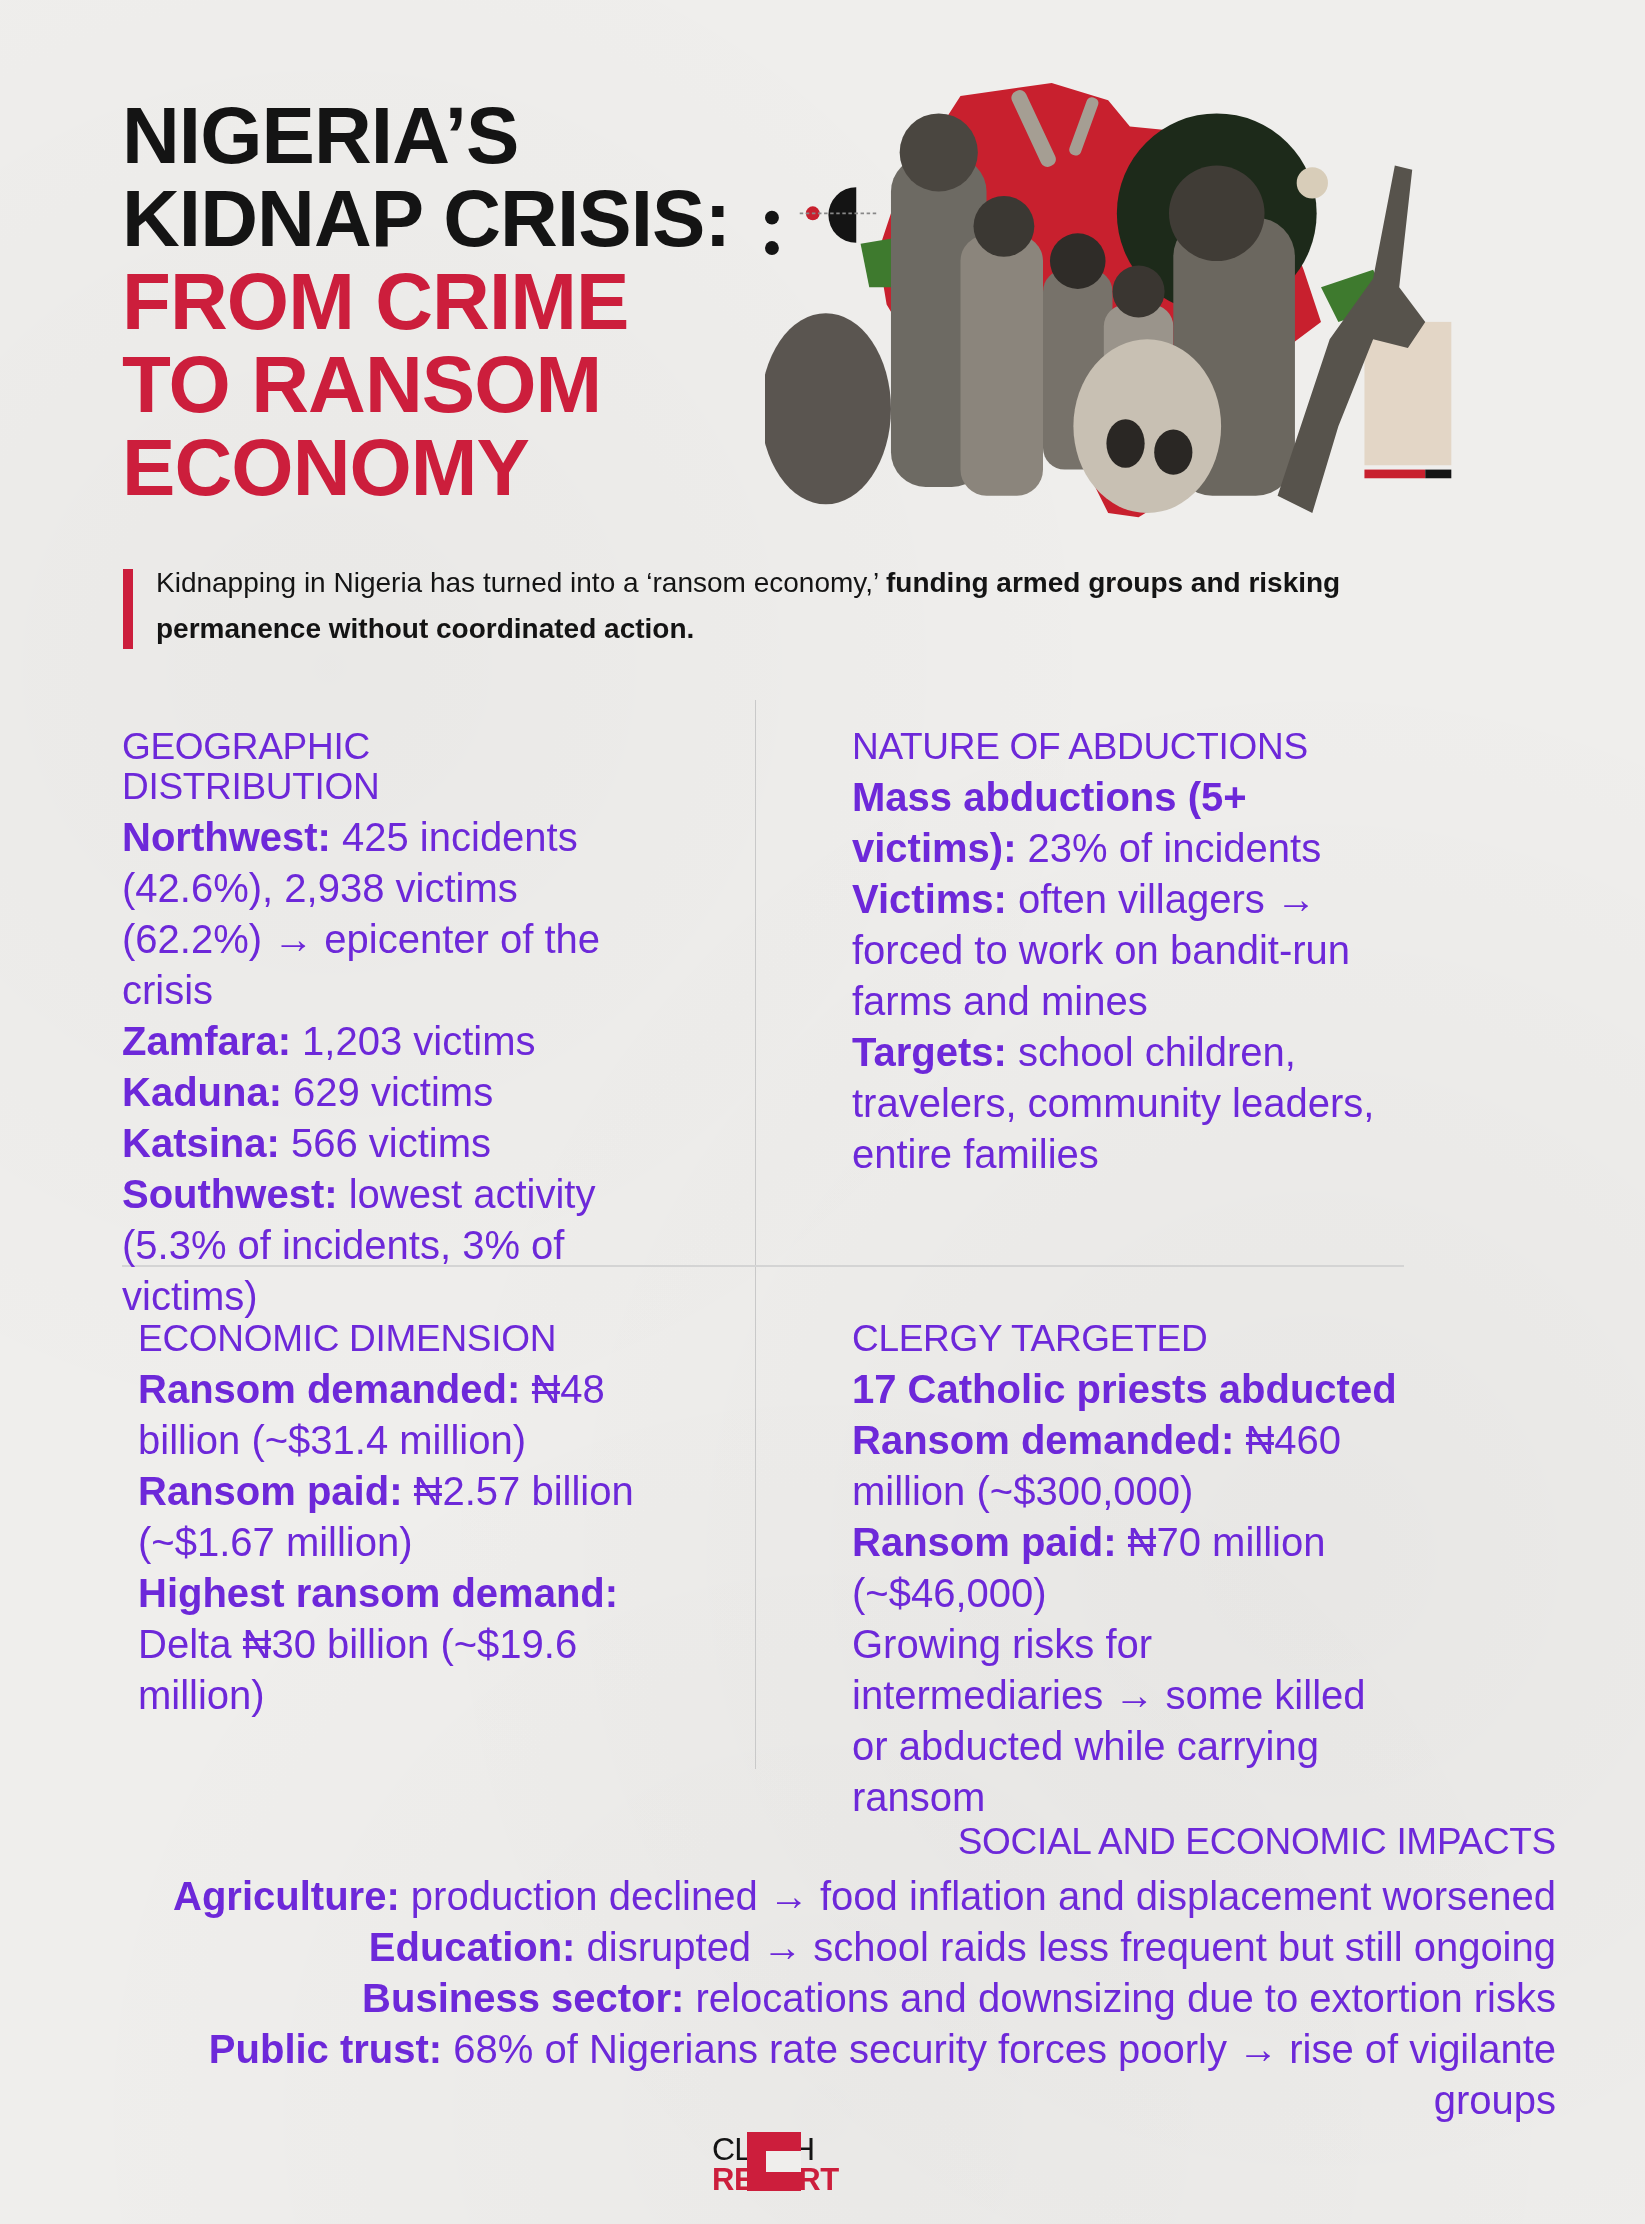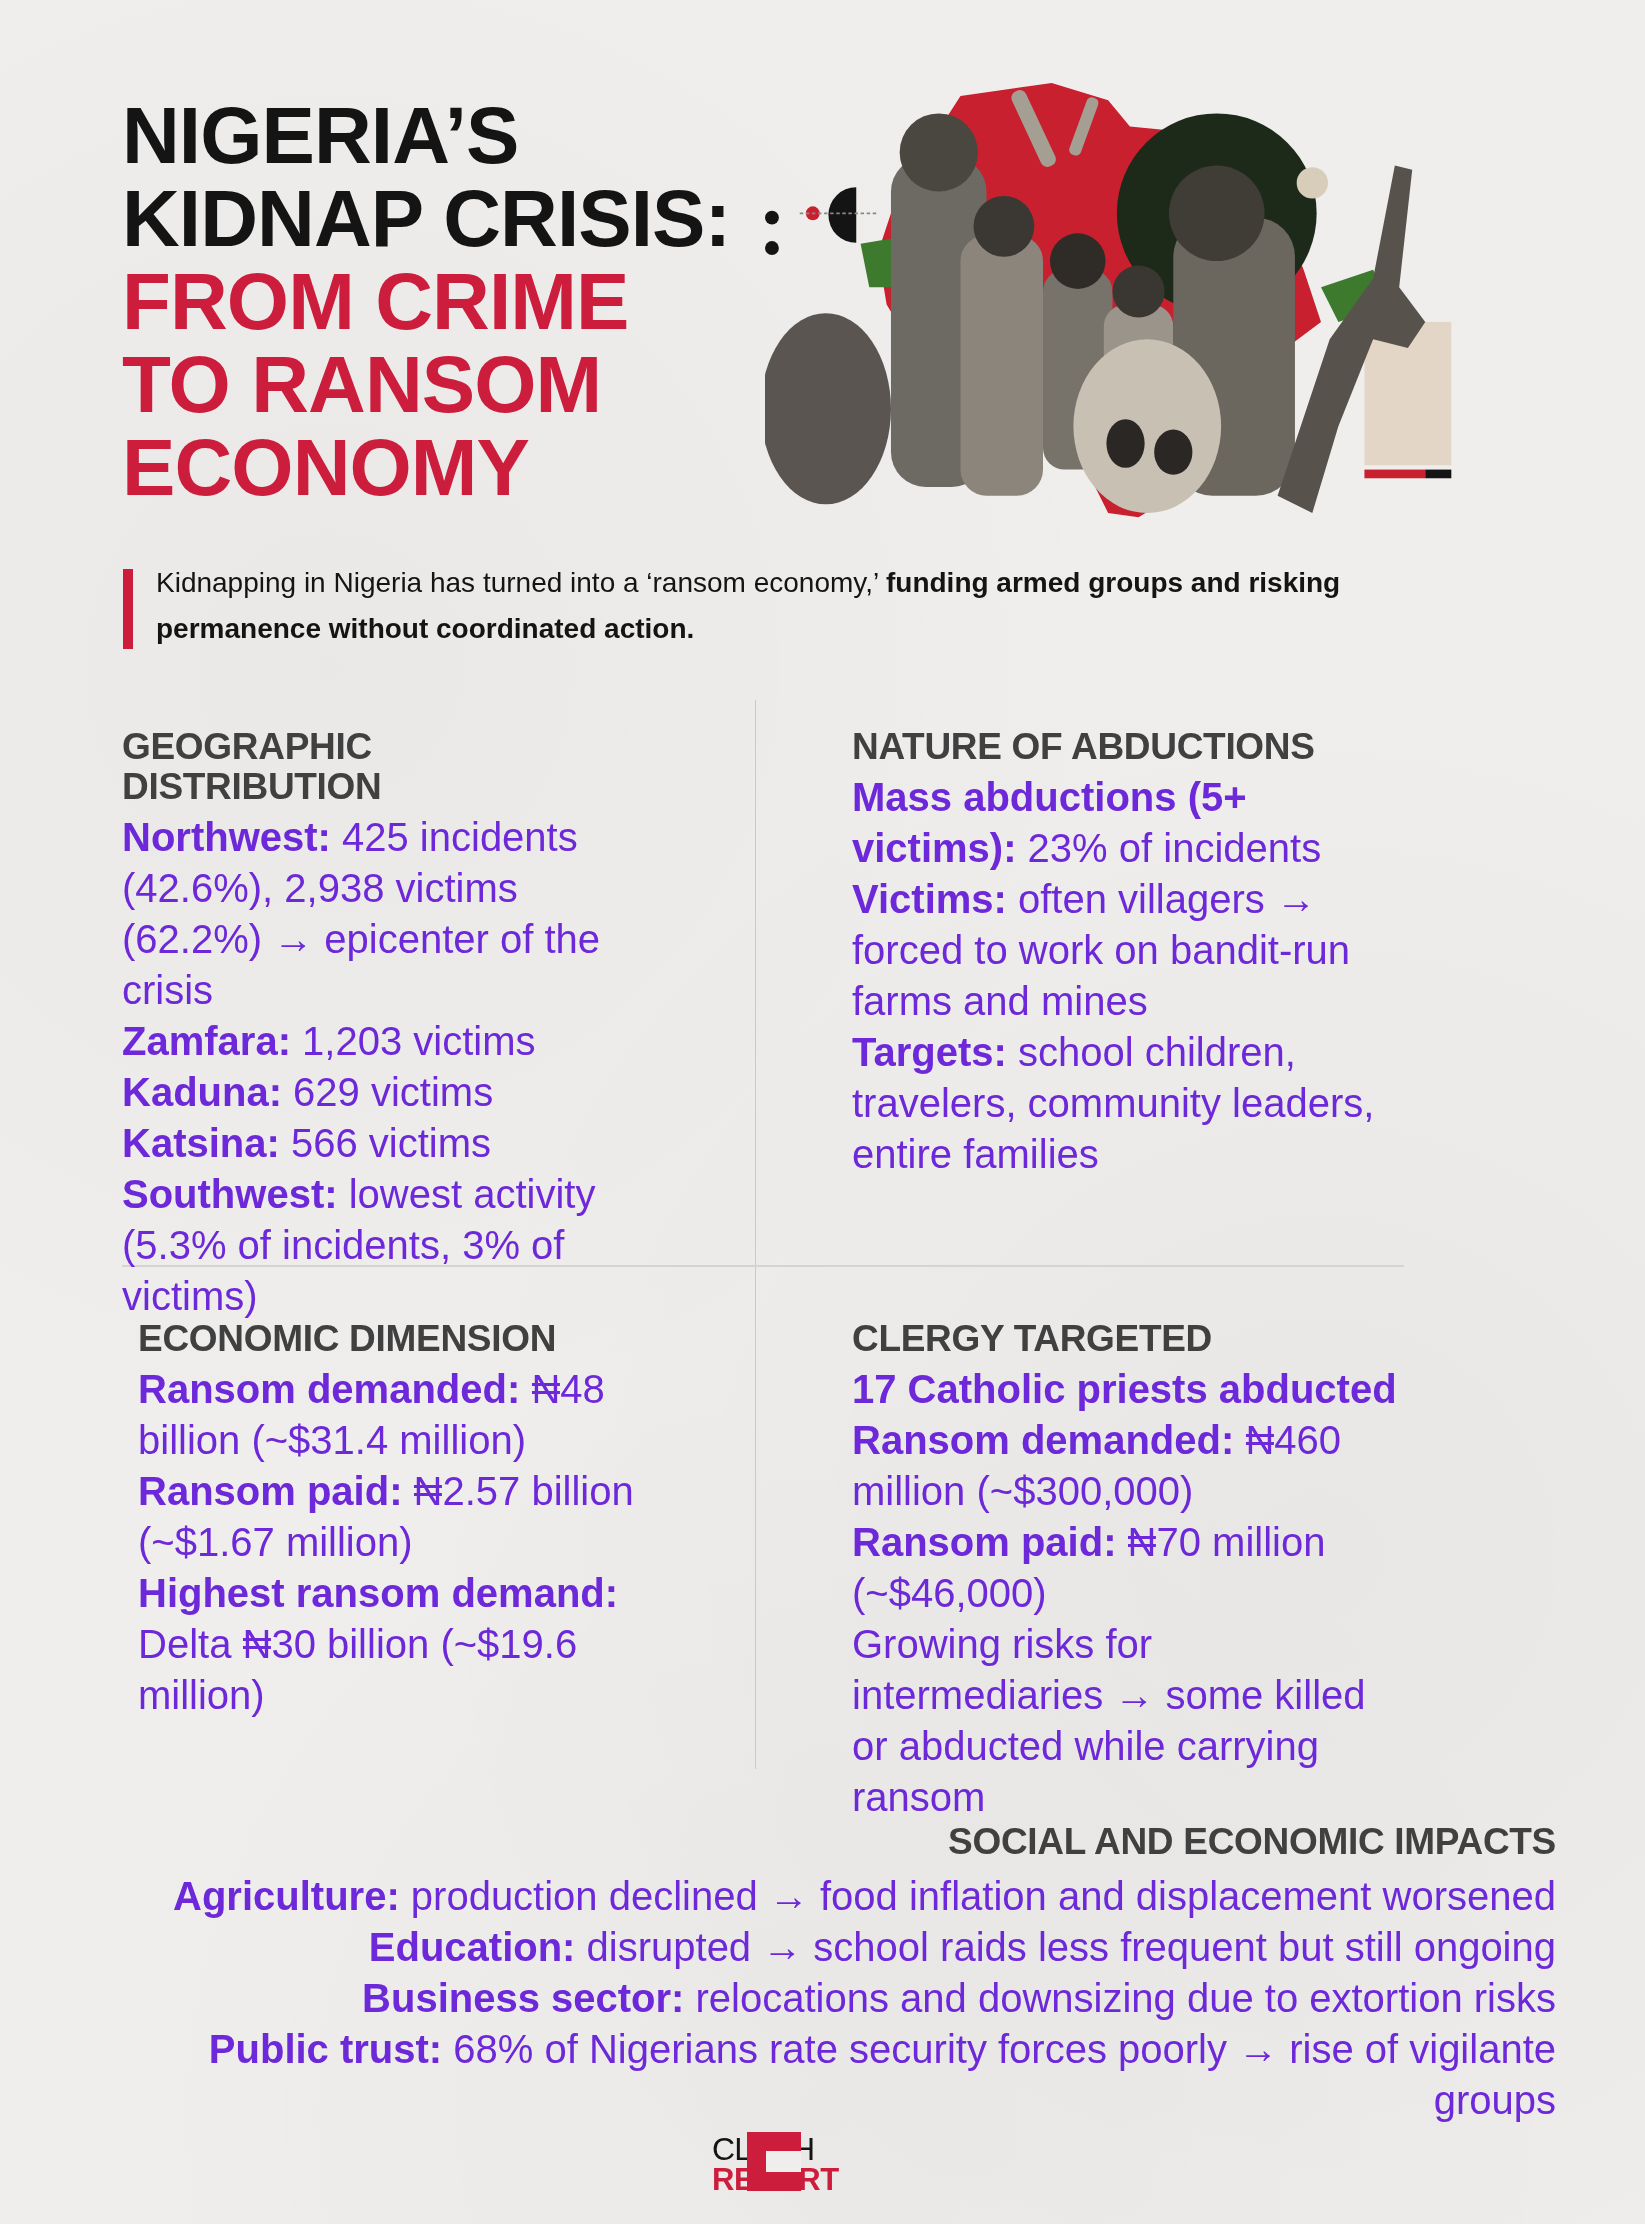--- a/index.html
+++ b/index.html
@@ -27,21 +27,21 @@
     .lede-bar { left: 123px; top: 569px; width: 9.6px; height: 80px; background: #cc1e3c; }
     .lede { left: 156px; top: 560px; width: 1269px; font-size: 28px; line-height: 46px; color: #141414; margin: 0; }
     .lede b { font-weight: 700; }
 
     
     .vdiv { left: 755px; top: 700px; width: 0.9px; height: 1069px; background: #c9c9c9; }
     .hdiv { left: 122px; top: 1265px; width: 1282px; height: 1.7px; background: #d4d4d4; }
 
     
     .section { width: 556px; }
-    .section h2 { margin: 0 0 5.2px 0; color: #404040; font-weight: 700; font-size: 37px; line-height: 40px; letter-spacing: -0.3px; }
+    .section h2 { margin: 0 0 5.2px 0; color: #6d28d9; font-weight: 400; font-size: 37px; line-height: 40px; letter-spacing: -0.3px; }
     .section p { margin: 0; font-size: 40px; line-height: 51px; color: #6d28d9; }
     .section p b { font-weight: 700; }
     .sec-geo { left: 122px; top: 727px; }
     .sec-nature { left: 852px; top: 727px; }
     .sec-clergy { left: 852px; top: 1319px; }
     .sec-social { left: 122px; top: 1822px; width: 1434px; text-align: right; }
     .sec-social h2 { margin-bottom: 8.7px; }
 
     
     .logo { left: 712px; top: 2132px; height: 63px; display: flex; align-items: center; flex-direction: column; }

